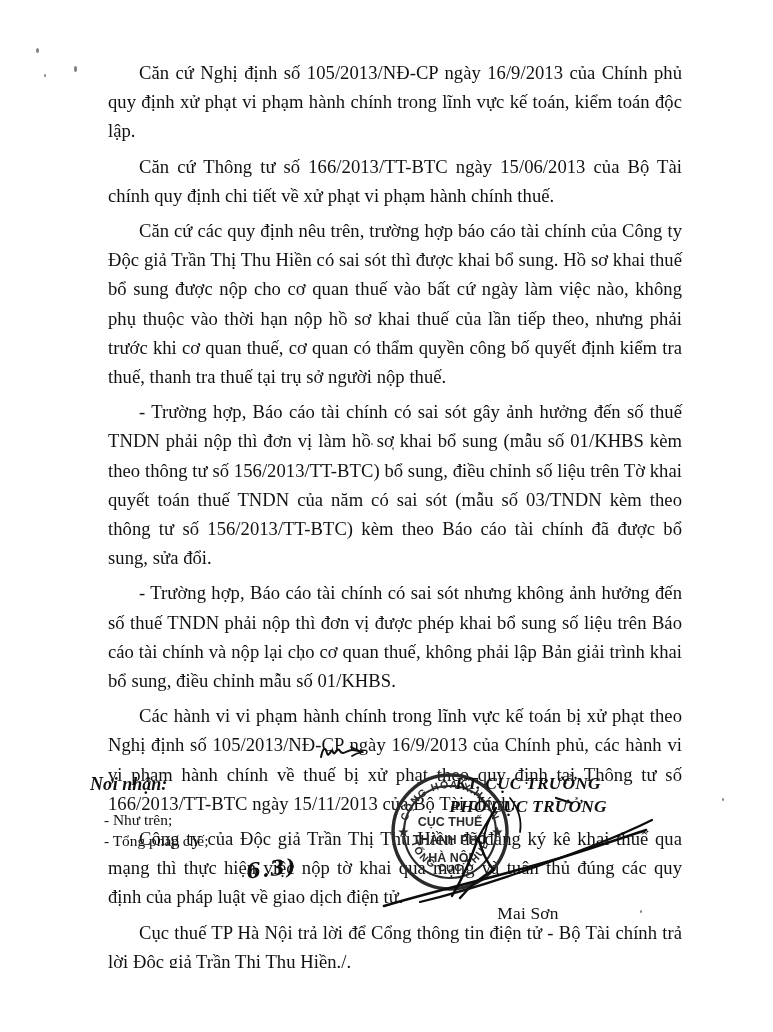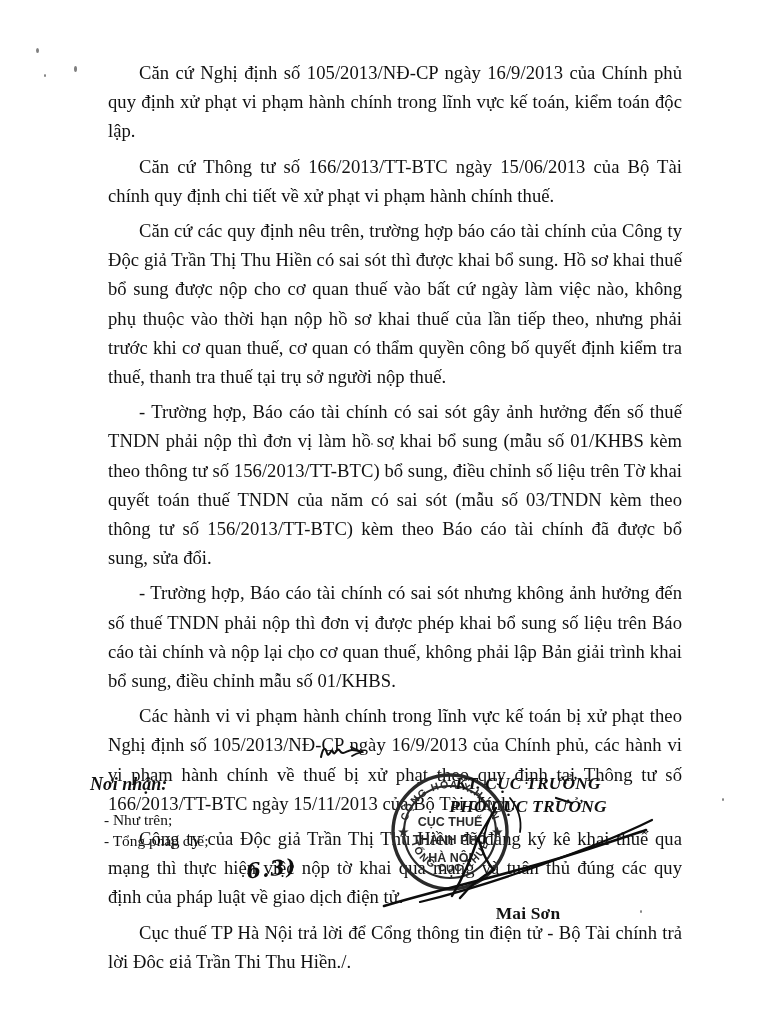--- a/index.html
+++ b/index.html
@@ -102,21 +102,21 @@
     position: relative;
     z-index: 4;
   }
   .sig-name {
     position: absolute;
     left: 398px;
     top: 903px;
     width: 260px;
     text-align: center;
     font-size: 17.4px;
-    font-weight: bold;
+    font-weight: normal;
     letter-spacing: .2px;
   }
 
   
   .seal {
     position: absolute;
     left: 388px;
     top: 770px;
     width: 124px;
     height: 124px;

